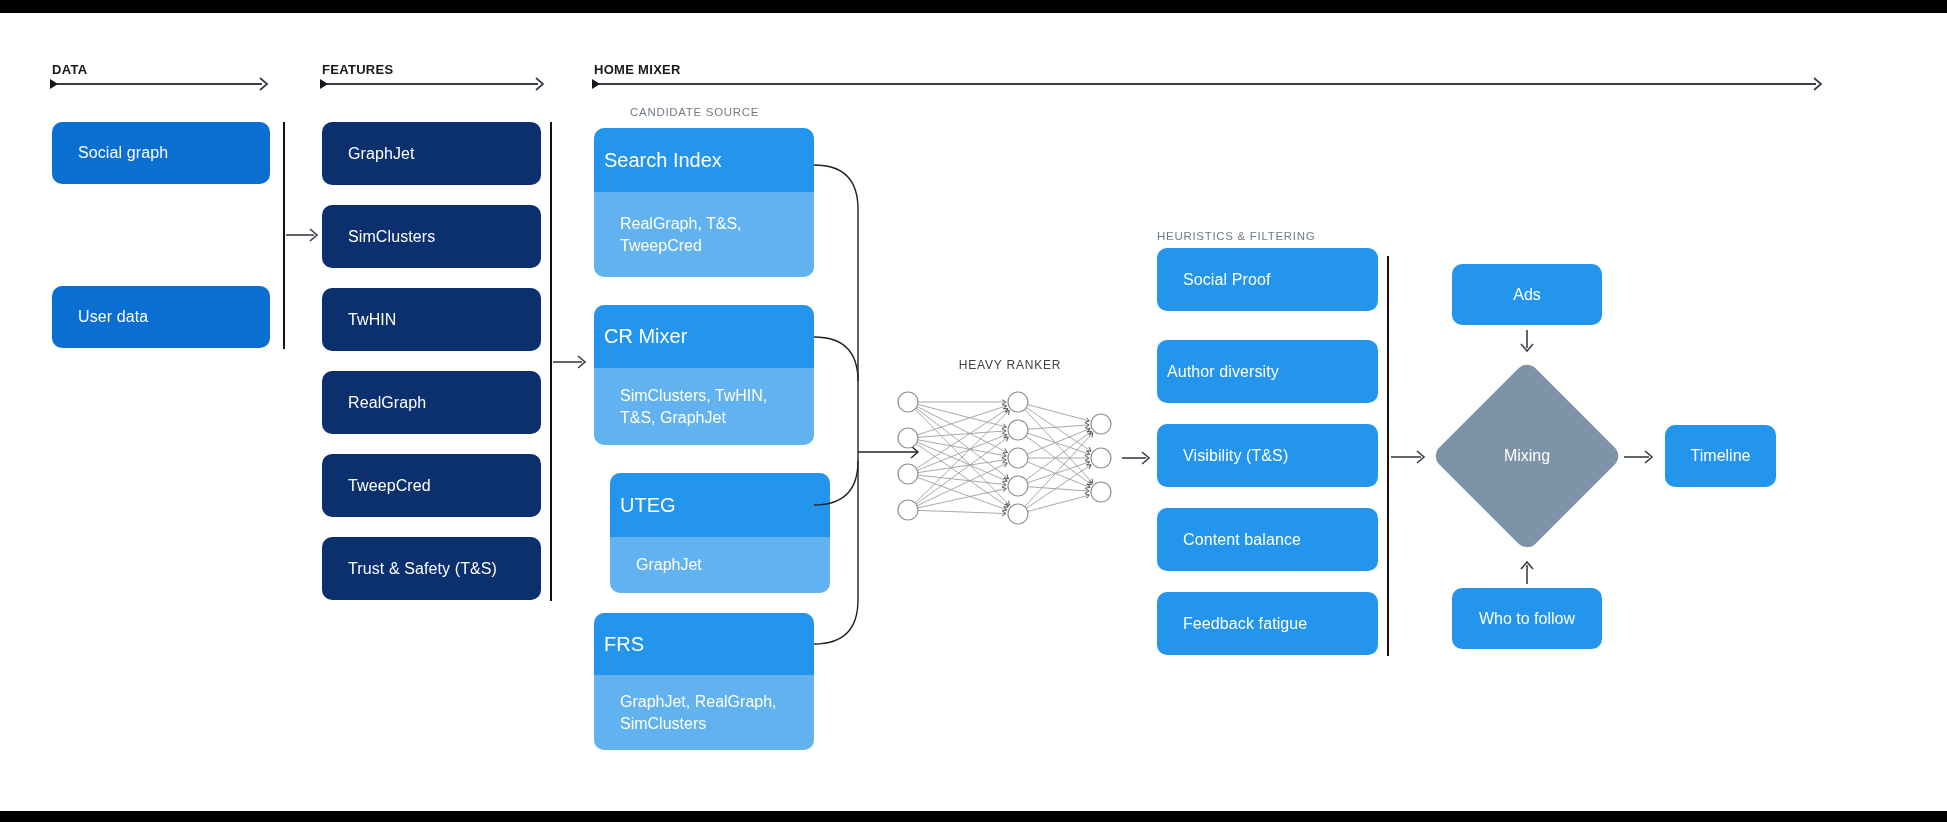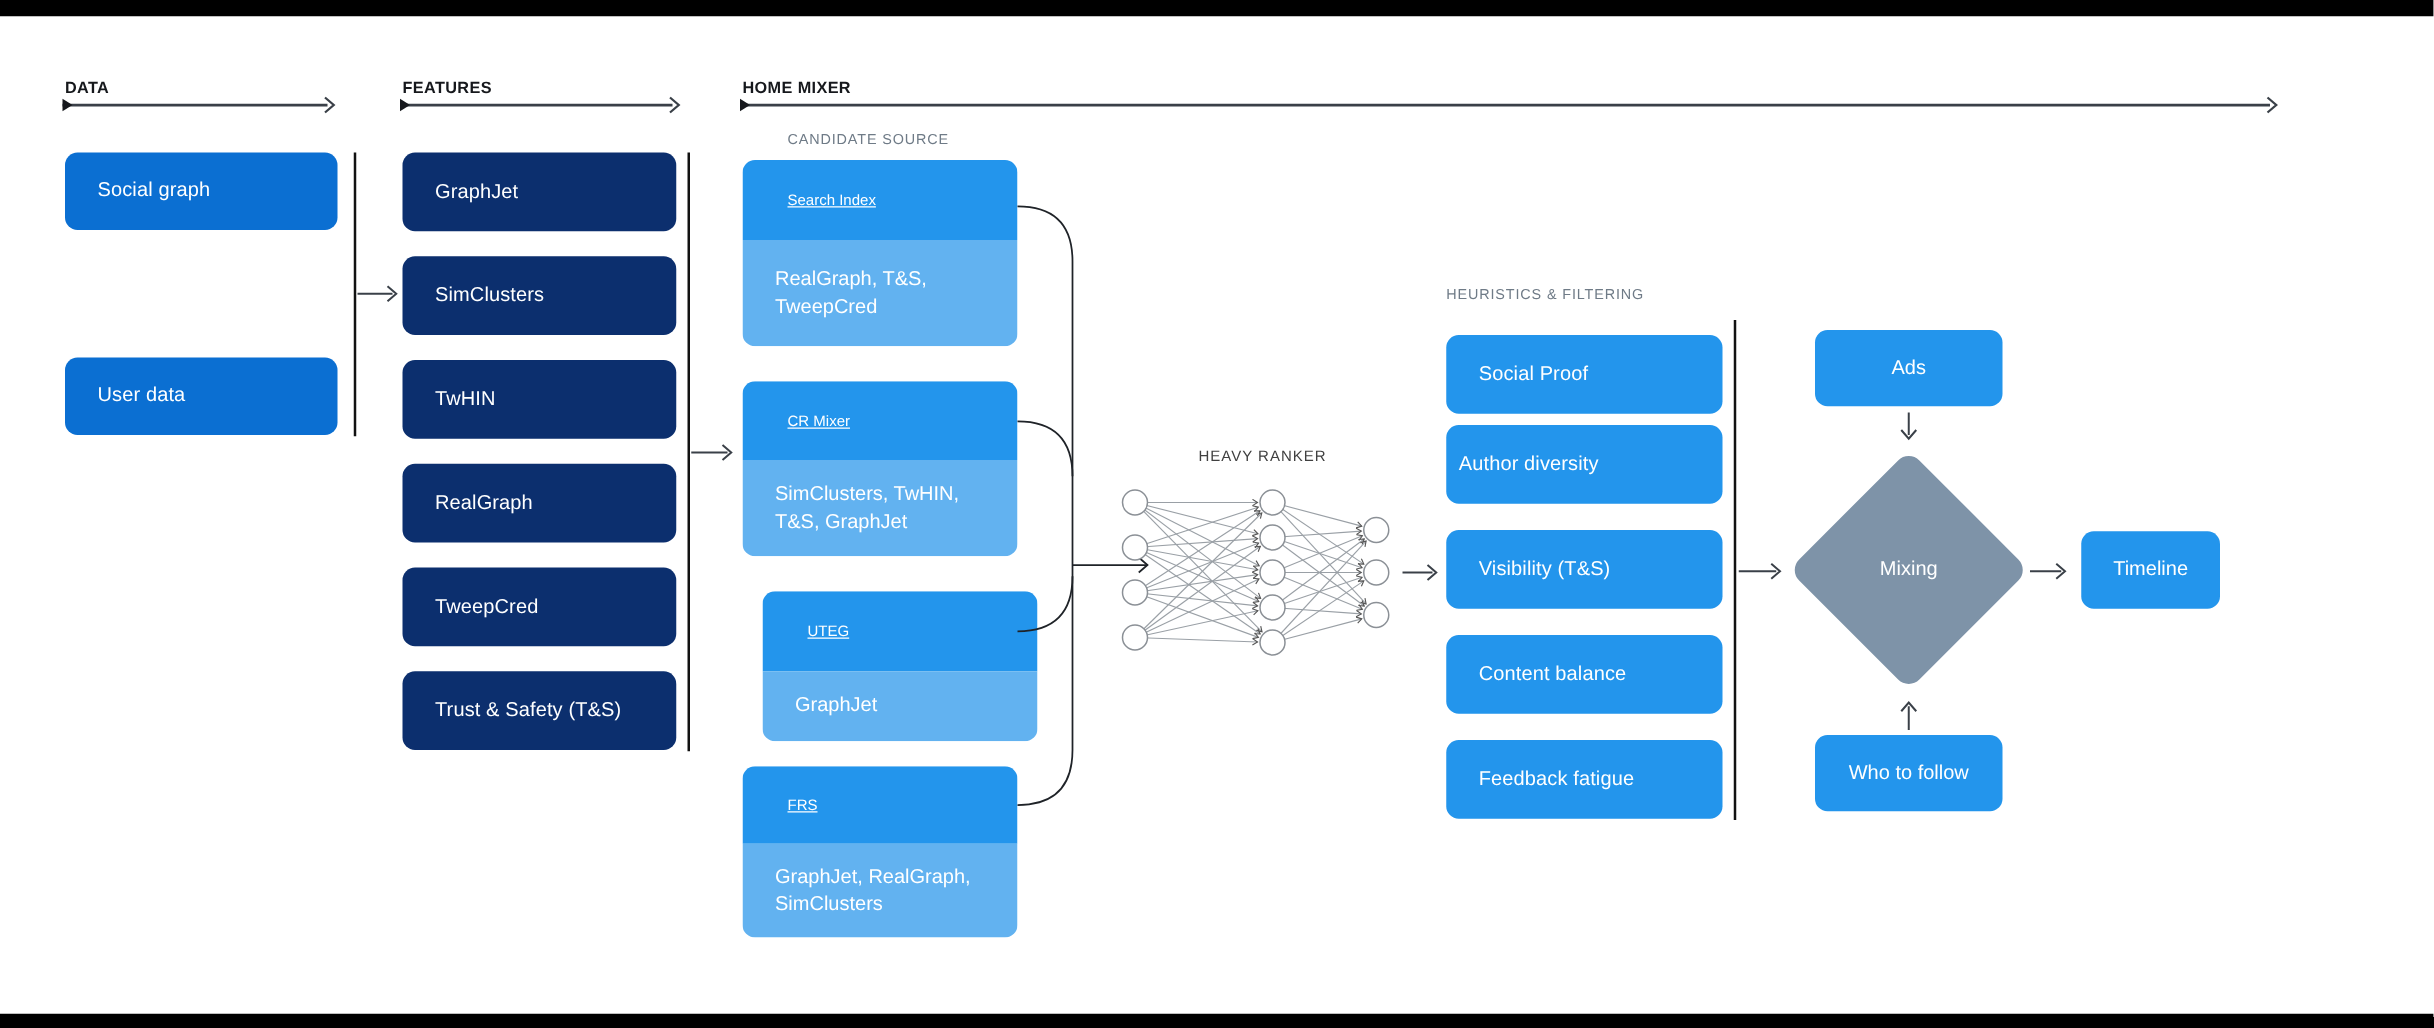--- a/index.html
+++ b/index.html
@@ -9,22 +9,22 @@
   #topbar{top:0;height:13px;}
   #botbar{top:811px;height:11px;}
   .sec-label{position:absolute;font-size:13px;font-weight:bold;color:#16181c;letter-spacing:.3px;}
   .sub-label{position:absolute;font-size:11.5px;font-weight:500;color:#6f7b87;letter-spacing:.7px;}
   .box{position:absolute;border-radius:10px;color:#fff;font-size:16px;font-weight:500;
        display:flex;align-items:center;padding-left:26px;box-sizing:border-box;letter-spacing:.1px;}
   .data-box{width:218px;height:62px;background:var(--data-blue);}
   .feat-box{width:219px;height:63px;background:var(--feature-navy);}
   .heur-box{width:221px;height:63px;background:var(--mixer-blue);}
   .cand-card{position:absolute;width:220px;border-radius:10px;overflow:hidden;display:flex;flex-direction:column;}
-  .cand-head{background:var(--mixer-blue);color:#fff;font-size:12px;font-weight:500;
-             display:flex;align-items:center;padding-left:36px;box-sizing:border-box;text-decoration:underline;}
+  .cand-head{background:var(--mixer-blue);color:#fff;font-size:20px;font-weight:500;
+             display:flex;align-items:center;padding-left:10px;box-sizing:border-box;}
   .cand-sub{background:var(--mixer-light);color:#fff;font-size:16px;font-weight:500;flex:1;
             display:flex;align-items:center;padding:0 18px 0 26px;box-sizing:border-box;line-height:22px;}
   .cbox{position:absolute;border-radius:10px;background:var(--mixer-blue);color:#fff;font-size:16px;
         font-weight:500;display:flex;align-items:center;justify-content:center;}
   #diamond{position:absolute;left:1459px;top:388px;width:136px;height:136px;background:var(--diamond-gray);
            border-radius:12px;transform:rotate(45deg);}
   #diamond-label{position:absolute;left:1430px;top:447px;width:194px;text-align:center;color:#fff;
                  font-size:16px;font-weight:500;}
   .hr-label{position:absolute;font-size:12px;font-weight:500;color:#404040;letter-spacing:.8px;}
   svg{position:absolute;left:0;top:0;}
@@ -63,21 +63,21 @@
   </div>
   <div class="cand-card" style="left:594px;top:473px;height:120px;margin-left:16px;">
     <div class="cand-head" style="height:64px;">UTEG</div>
     <div class="cand-sub">GraphJet</div>
   </div>
   <div class="cand-card" style="left:594px;top:613px;height:137px;">
     <div class="cand-head" style="height:62px;">FRS</div>
     <div class="cand-sub">GraphJet, RealGraph, SimClusters</div>
   </div>
 
-  <div class="box heur-box" style="left:1157px;top:268px;">Social Proof</div>
+  <div class="box heur-box" style="left:1157px;top:248px;">Social Proof</div>
   <div class="box heur-box" style="left:1157px;top:340px;padding-left:10px;">Author diversity</div>
   <div class="box heur-box" style="left:1157px;top:424px;">Visibility (T&amp;S)</div>
   <div class="box heur-box" style="left:1157px;top:508px;">Content balance</div>
   <div class="box heur-box" style="left:1157px;top:592px;">Feedback fatigue</div>
 
   <div class="cbox" style="left:1452px;top:264px;width:150px;height:61px;">Ads</div>
   <div id="diamond"></div>
   <div id="diamond-label">Mixing</div>
   <div class="cbox" style="left:1452px;top:588px;width:150px;height:61px;">Who to follow</div>
   <div class="cbox" style="left:1665px;top:425px;width:111px;height:62px;">Timeline</div>

